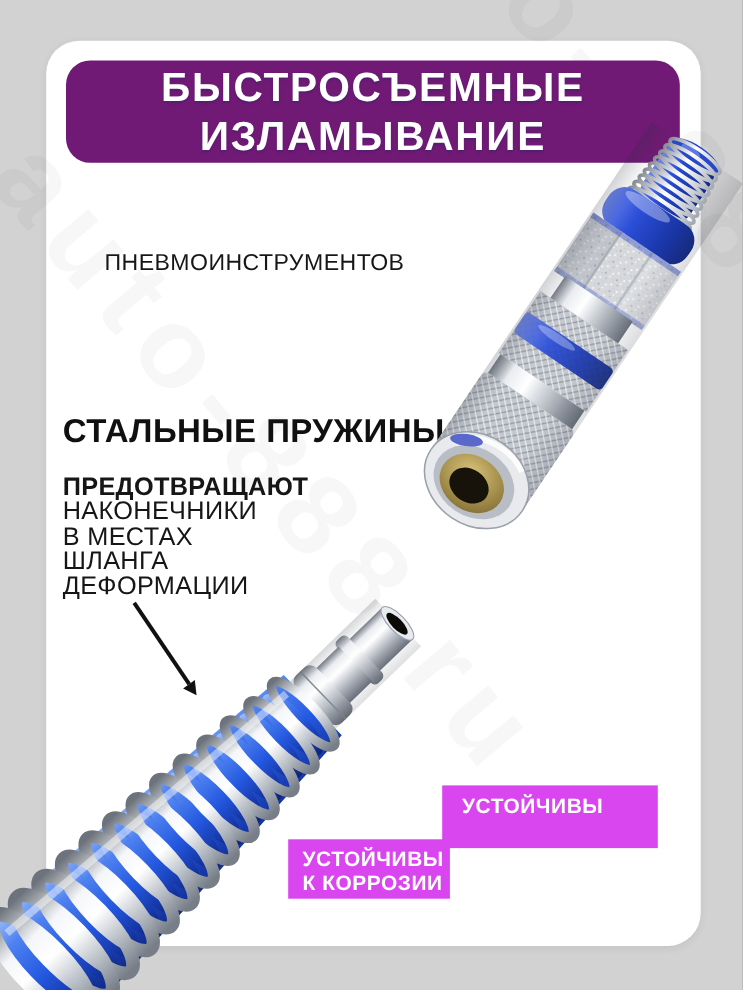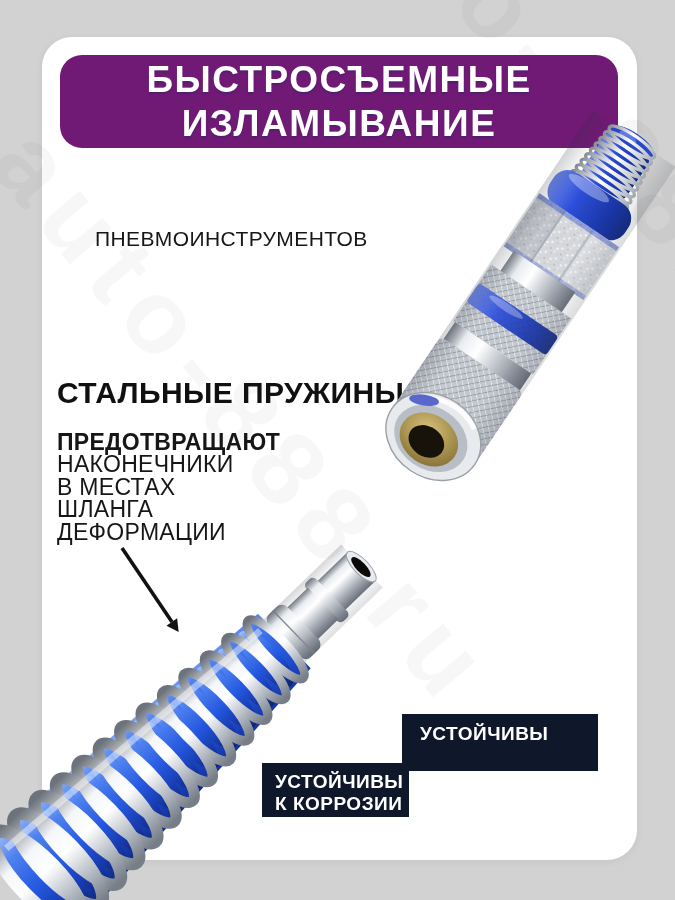--- a/index.html
+++ b/index.html
@@ -35,21 +35,21 @@
   .section-heading{
     position:absolute;left:57px;top:376px;margin:0;z-index:3;
     color:#101010;font-size:30px;font-weight:800;letter-spacing:0.4px;
   }
   .feature{
     position:absolute;left:57px;top:431px;z-index:3;
     color:#161616;font-size:23px;line-height:22.4px;letter-spacing:0.3px;
   }
   .feature .b{font-weight:800;}
   .badge{
-    position:absolute;background:#0f172a;color:#ffffff;z-index:6;
+    position:absolute;background:#d946ef;color:#ffffff;z-index:6;
     font-weight:800;font-size:19px;line-height:21.5px;letter-spacing:0.5px;
     box-sizing:border-box;
   }
   .badge-deform{left:402px;top:714px;width:196px;height:57px;padding:9px 0 0 18px;}
   .badge-corr{left:262px;top:763px;width:147px;height:54px;padding:8px 0 0 13px;}
   .art{position:absolute;left:0;top:0;width:675px;height:900px;z-index:4;pointer-events:none;}
 </style>
 </head>
 <body>
 

